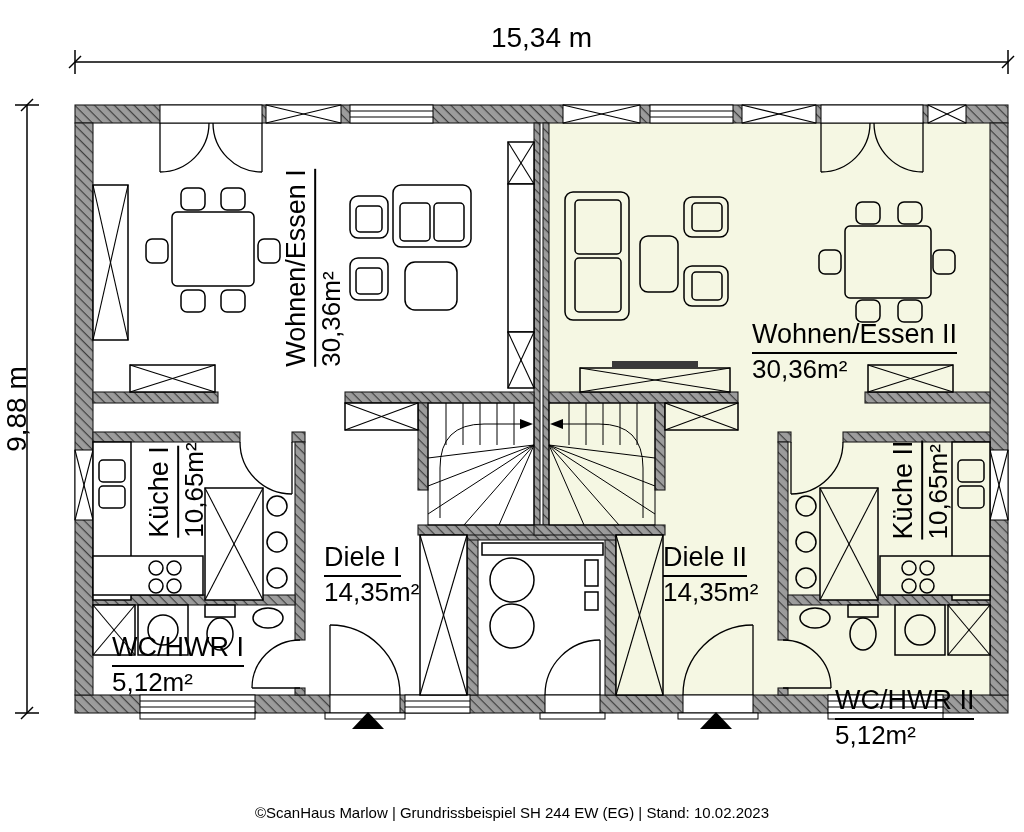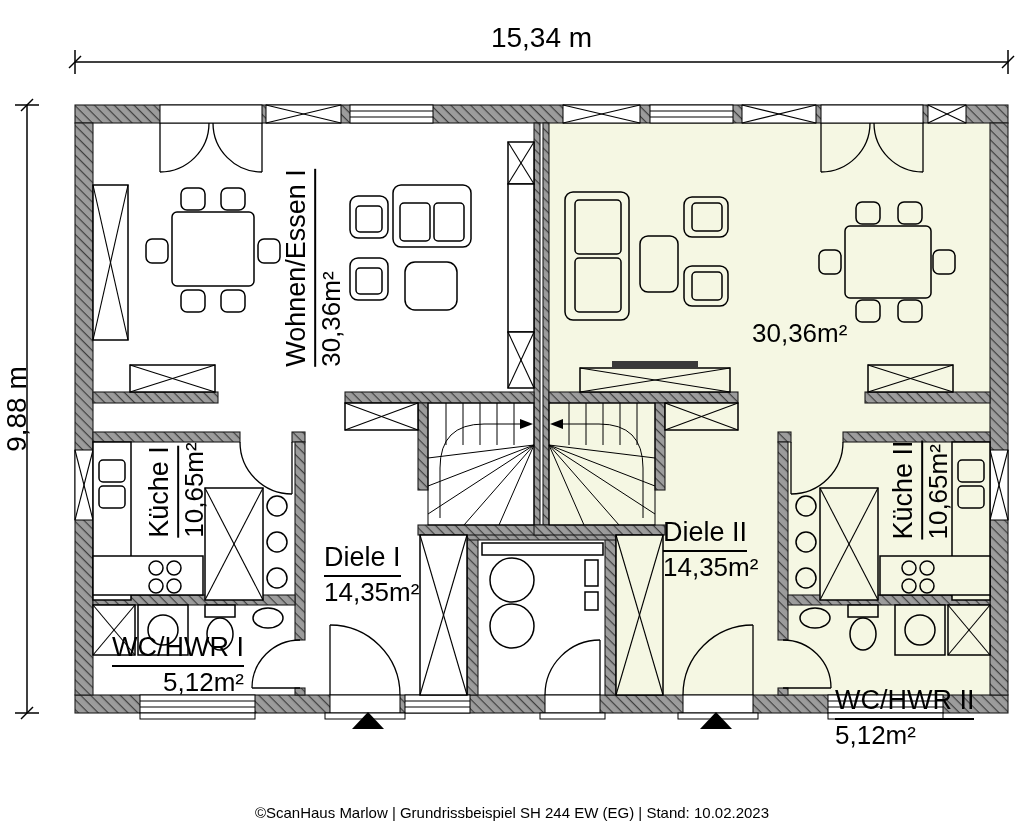--- a/index.html
+++ b/index.html
@@ -324,39 +324,40 @@
   </svg>
 
   <div class="dim-top">15,34 m</div>
   <div class="dim-left">9,88 m</div>
 
   <div class="label vert" style="left:314px; top:268px;">
     <span class="rname">Wohnen/Essen I</span>
     <span class="rarea">30,36m²</span>
   </div>
   <div class="label" style="left:752px; top:318px;">
+    <span class="rname">Wohnen/Essen II</span>
     <span class="rarea">30,36m²</span>
   </div>
   <div class="label vert" style="left:177px; top:490px;">
     <span class="rname">Küche I</span>
     <span class="rarea">10,65m²</span>
   </div>
   <div class="label vert" style="left:921px; top:490px;">
     <span class="rname">Küche II</span>
     <span class="rarea">10,65m²</span>
   </div>
   <div class="label" style="left:324px; top:541px;">
     <span class="rname">Diele I</span>
     <span class="rarea">14,35m²</span>
   </div>
-  <div class="label" style="left:663px; top:516px;">
+  <div class="label" style="left:663px; top:541px;">
     <span class="rname">Diele II</span>
     <span class="rarea">14,35m²</span>
   </div>
-  <div class="label" style="left:112px; top:631px;text-align:right;">
+  <div class="label" style="left:112px; top:631px;">
     <span class="rname">WC/HWR I</span>
     <span class="rarea">5,12m²</span>
   </div>
   <div class="label" style="left:835px; top:640px;margin-top:44px;">
     <span class="rname">WC/HWR II</span>
     <span class="rarea">5,12m²</span>
   </div>
 
   <div class="caption">©ScanHaus Marlow | Grundrissbeispiel SH 244 EW (EG) | Stand: 10.02.2023</div>
 </div>

